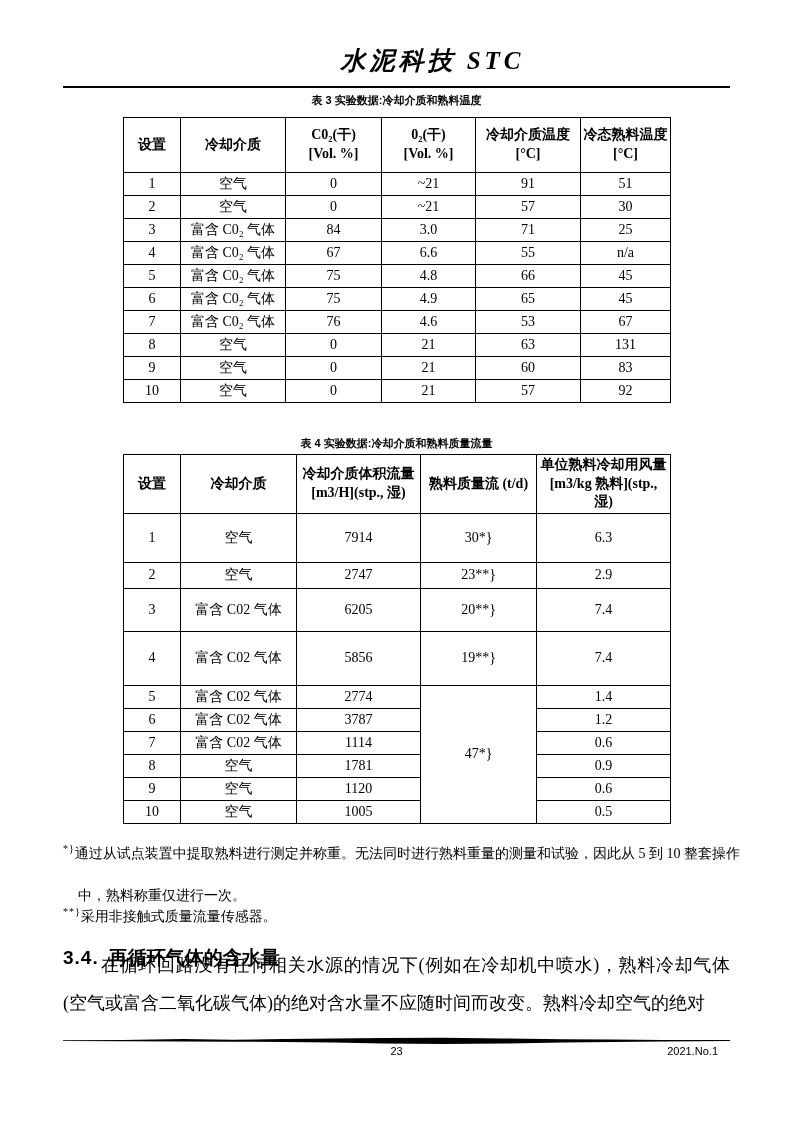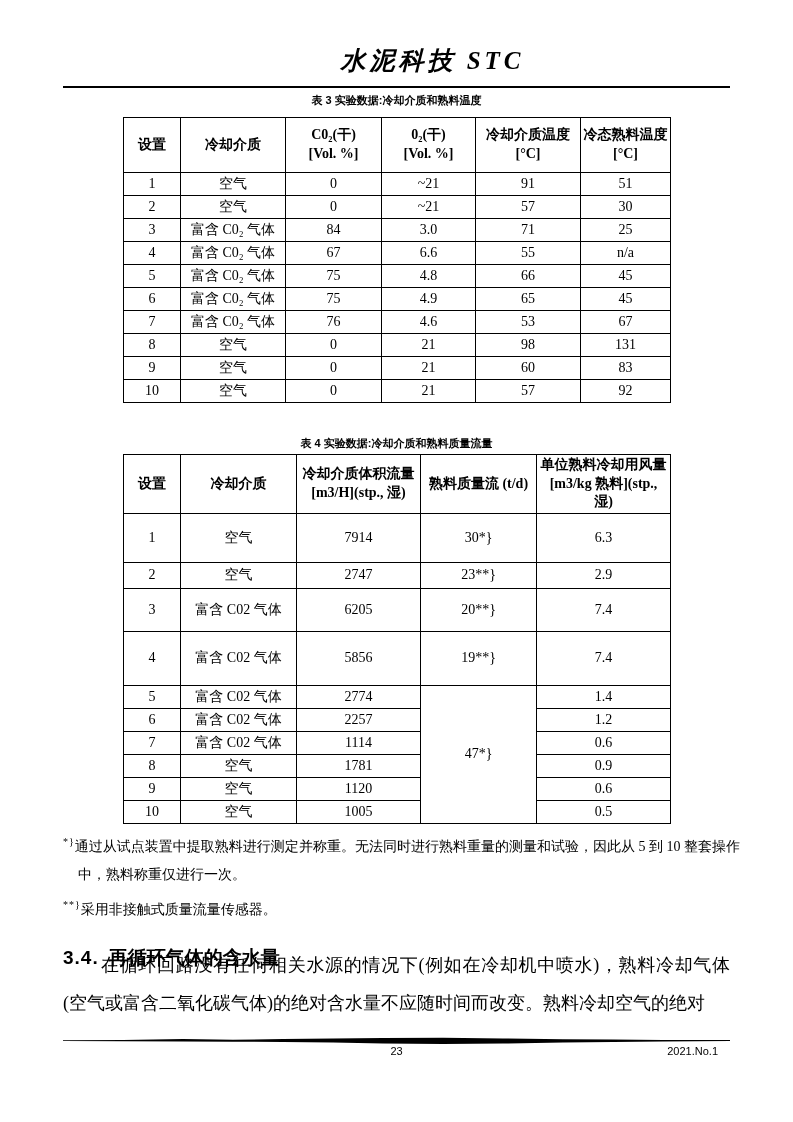--- a/index.html
+++ b/index.html
@@ -52,21 +52,21 @@
   #table4 tbody tr:nth-child(n+5) td { height:22px; }
   #table3 col:nth-child(1){width:57px}  #table3 col:nth-child(2){width:105px}
   #table3 col:nth-child(3){width:96px}  #table3 col:nth-child(4){width:94px}
   #table3 col:nth-child(5){width:105px} #table3 col:nth-child(6){width:90px}
   #table4 col:nth-child(1){width:57px}  #table4 col:nth-child(2){width:116px}
   #table4 col:nth-child(3){width:124px} #table4 col:nth-child(4){width:116px}
   #table4 col:nth-child(5){width:134px}
 
   
   .footnote {
-    left:63px; width:662px; font-size:14px; line-height:28px;
+    left:63px; width:662px; font-size:14px; line-height:42px;
     padding-left:15px; text-indent:-15px; text-align:justify;
   }
   #fn1 { top:828px; }
   #fn2 { top:891px; }
   .fn-marker { font-size:10px; vertical-align:super; letter-spacing:1px; }
 
   
   .section-heading {
     top:913px; left:63px;
     font-family:"Liberation Sans", sans-serif;
@@ -174,21 +174,21 @@
         <td>76</td>
         <td>4.6</td>
         <td>53</td>
         <td>67</td>
       </tr>
       <tr>
         <td>8</td>
         <td>空气</td>
         <td>0</td>
         <td>21</td>
-        <td>98</td>
+        <td>63</td>
         <td>131</td>
       </tr>
       <tr>
         <td>9</td>
         <td>空气</td>
         <td>0</td>
         <td>21</td>
         <td>60</td>
         <td>83</td>
       </tr>
@@ -256,21 +256,21 @@
       <tr>
         <td>5</td>
         <td>富含 C02 气体</td>
         <td>2774</td>
         <td rowspan="6">47*}</td>
         <td>1.4</td>
       </tr>
       <tr>
         <td>6</td>
         <td>富含 C02 气体</td>
-        <td>2257</td>
+        <td>3787</td>
         <td>1.2</td>
       </tr>
       <tr>
         <td>7</td>
         <td>富含 C02 气体</td>
         <td>1114</td>
         <td>0.6</td>
       </tr>
       <tr>
         <td>8</td>

